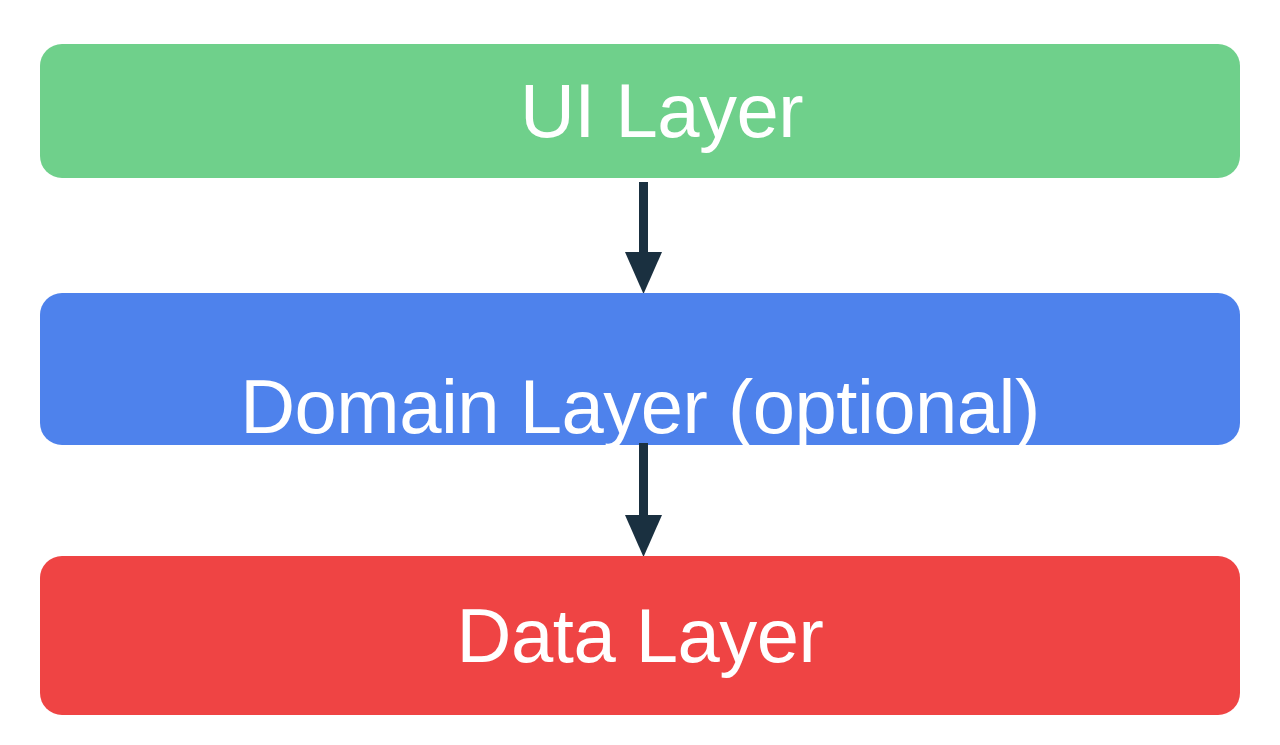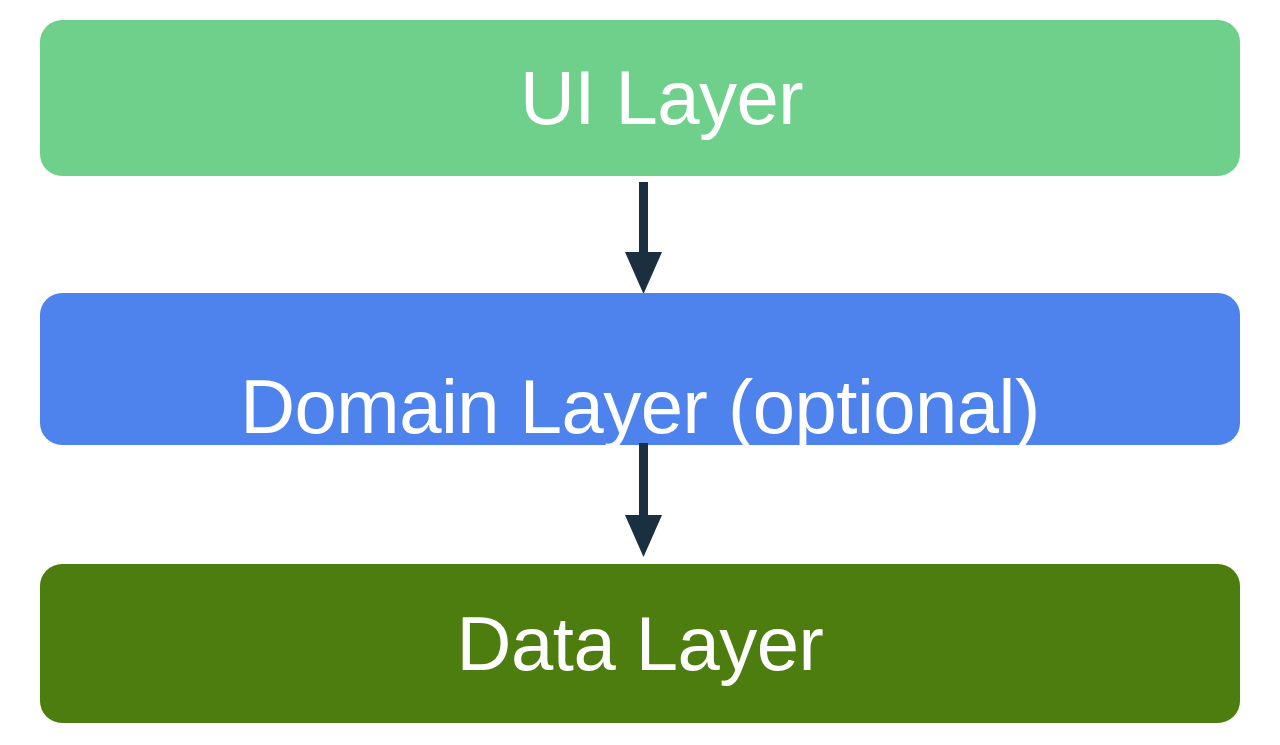--- a/index.html
+++ b/index.html
@@ -40,22 +40,22 @@
     font-size: 76px;
     line-height: 1;
     letter-spacing: -0.5px;
     white-space: nowrap;
     text-align: center;
     -webkit-font-smoothing: antialiased;
   }
 
   
   #box-ui {
-    top: 20px;
-    height: 156px;
+    top: 44px;
+    height: 134px;
     padding-left: 43px;
   }
   #box-domain {
     top: 293px;
     height: 152px;
   }
   #box-data {
     top: 556px;
     height: 159px;
   }
@@ -105,17 +105,17 @@
 
   <div class="connector" id="connector-domain-data">
     <svg viewBox="0 0 1280 116" xmlns="http://www.w3.org/2000/svg">
       <g class="arrow-domain-data">
         <rect x="639" y="0" width="9" height="76" rx="0" fill="#1A3040"></rect>
         <polygon points="625,72 662,72 643.5,114" fill="#1A3040"></polygon>
       </g>
     </svg>
   </div>
 
-  <div class="layer-box" id="box-data" style="background-color: #4d7c0f; margin-top: 8px;">
+  <div class="layer-box" id="box-data" style="background-color: #ef4444;">
     <span class="layer-label" style="color: rgb(255, 255, 255);">Data Layer</span>
   </div>
 
 </div>
 
 </body></html>

